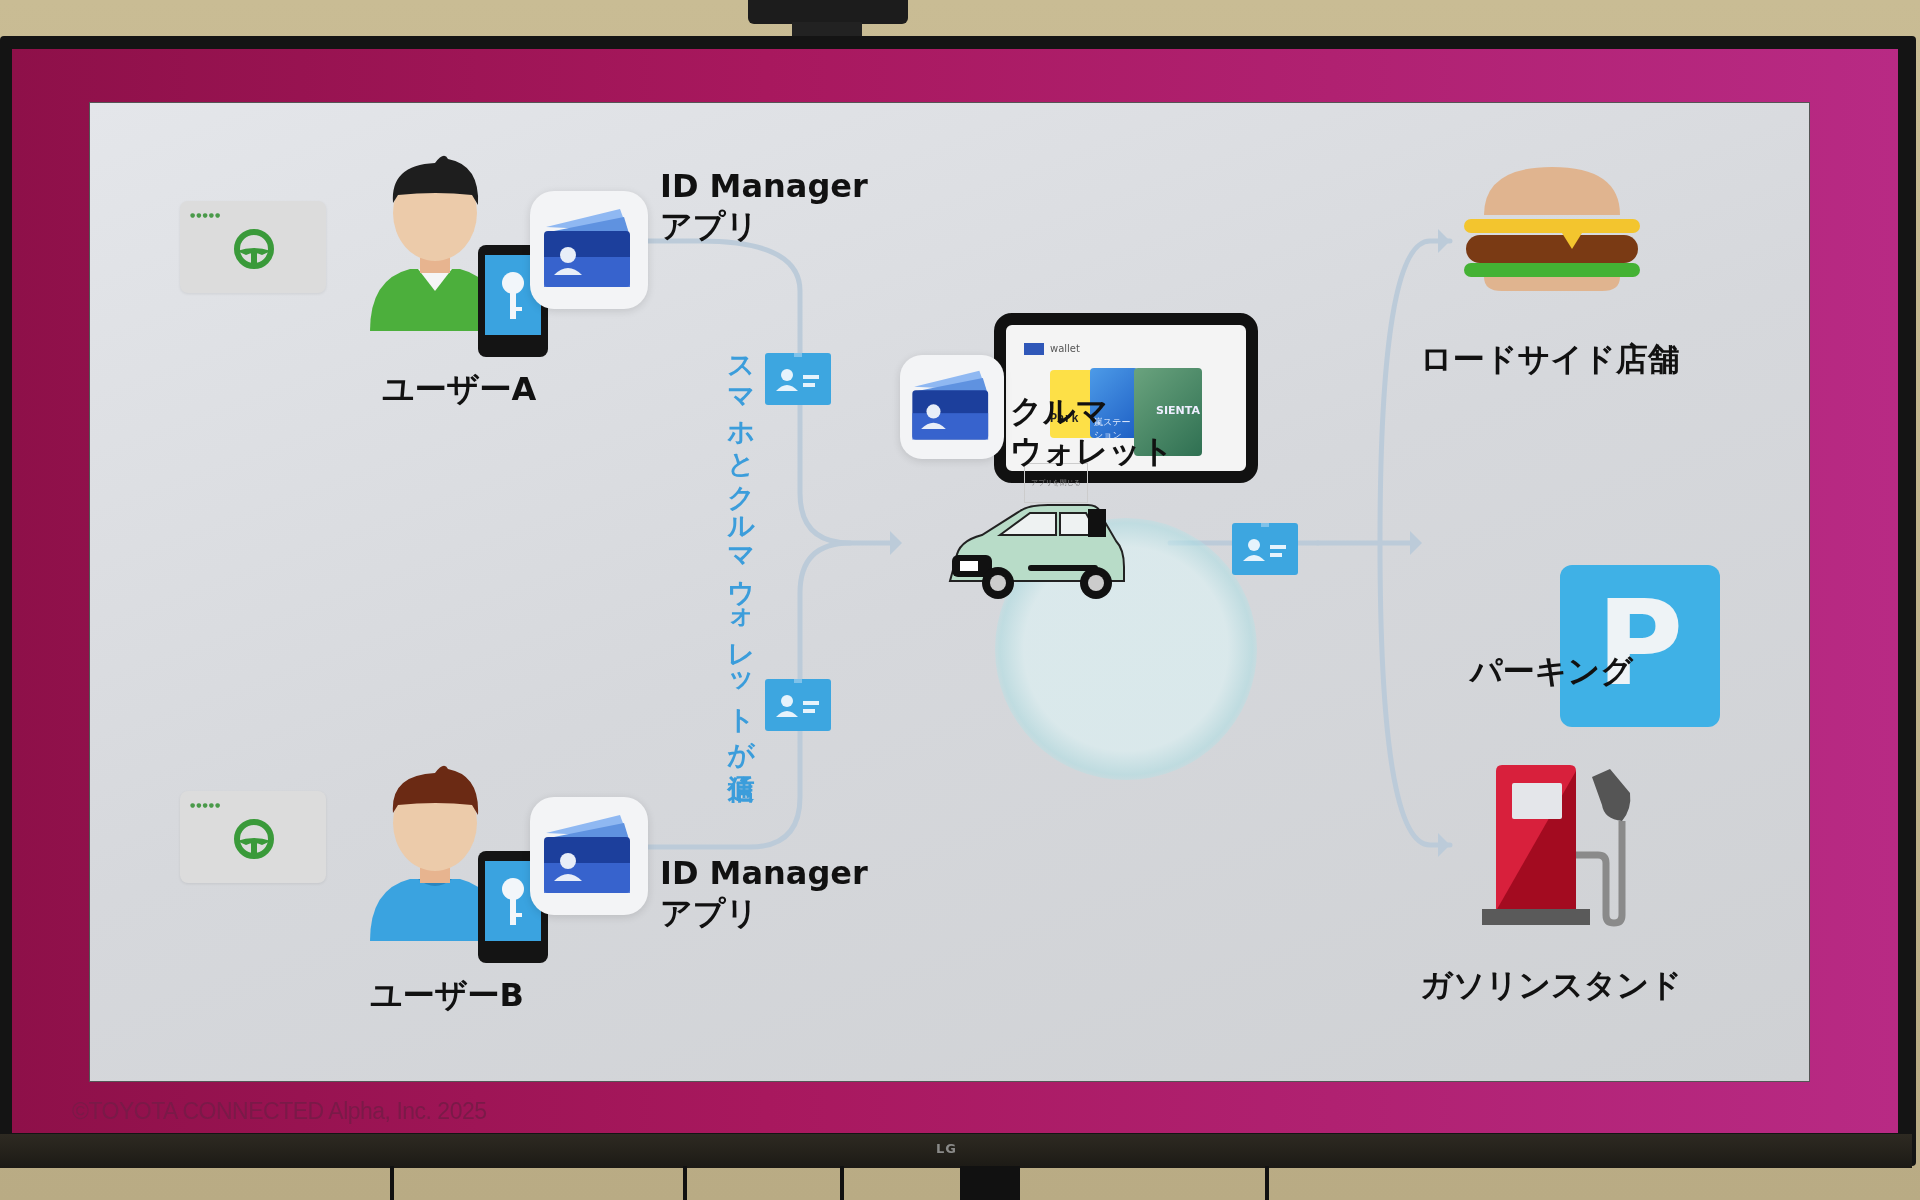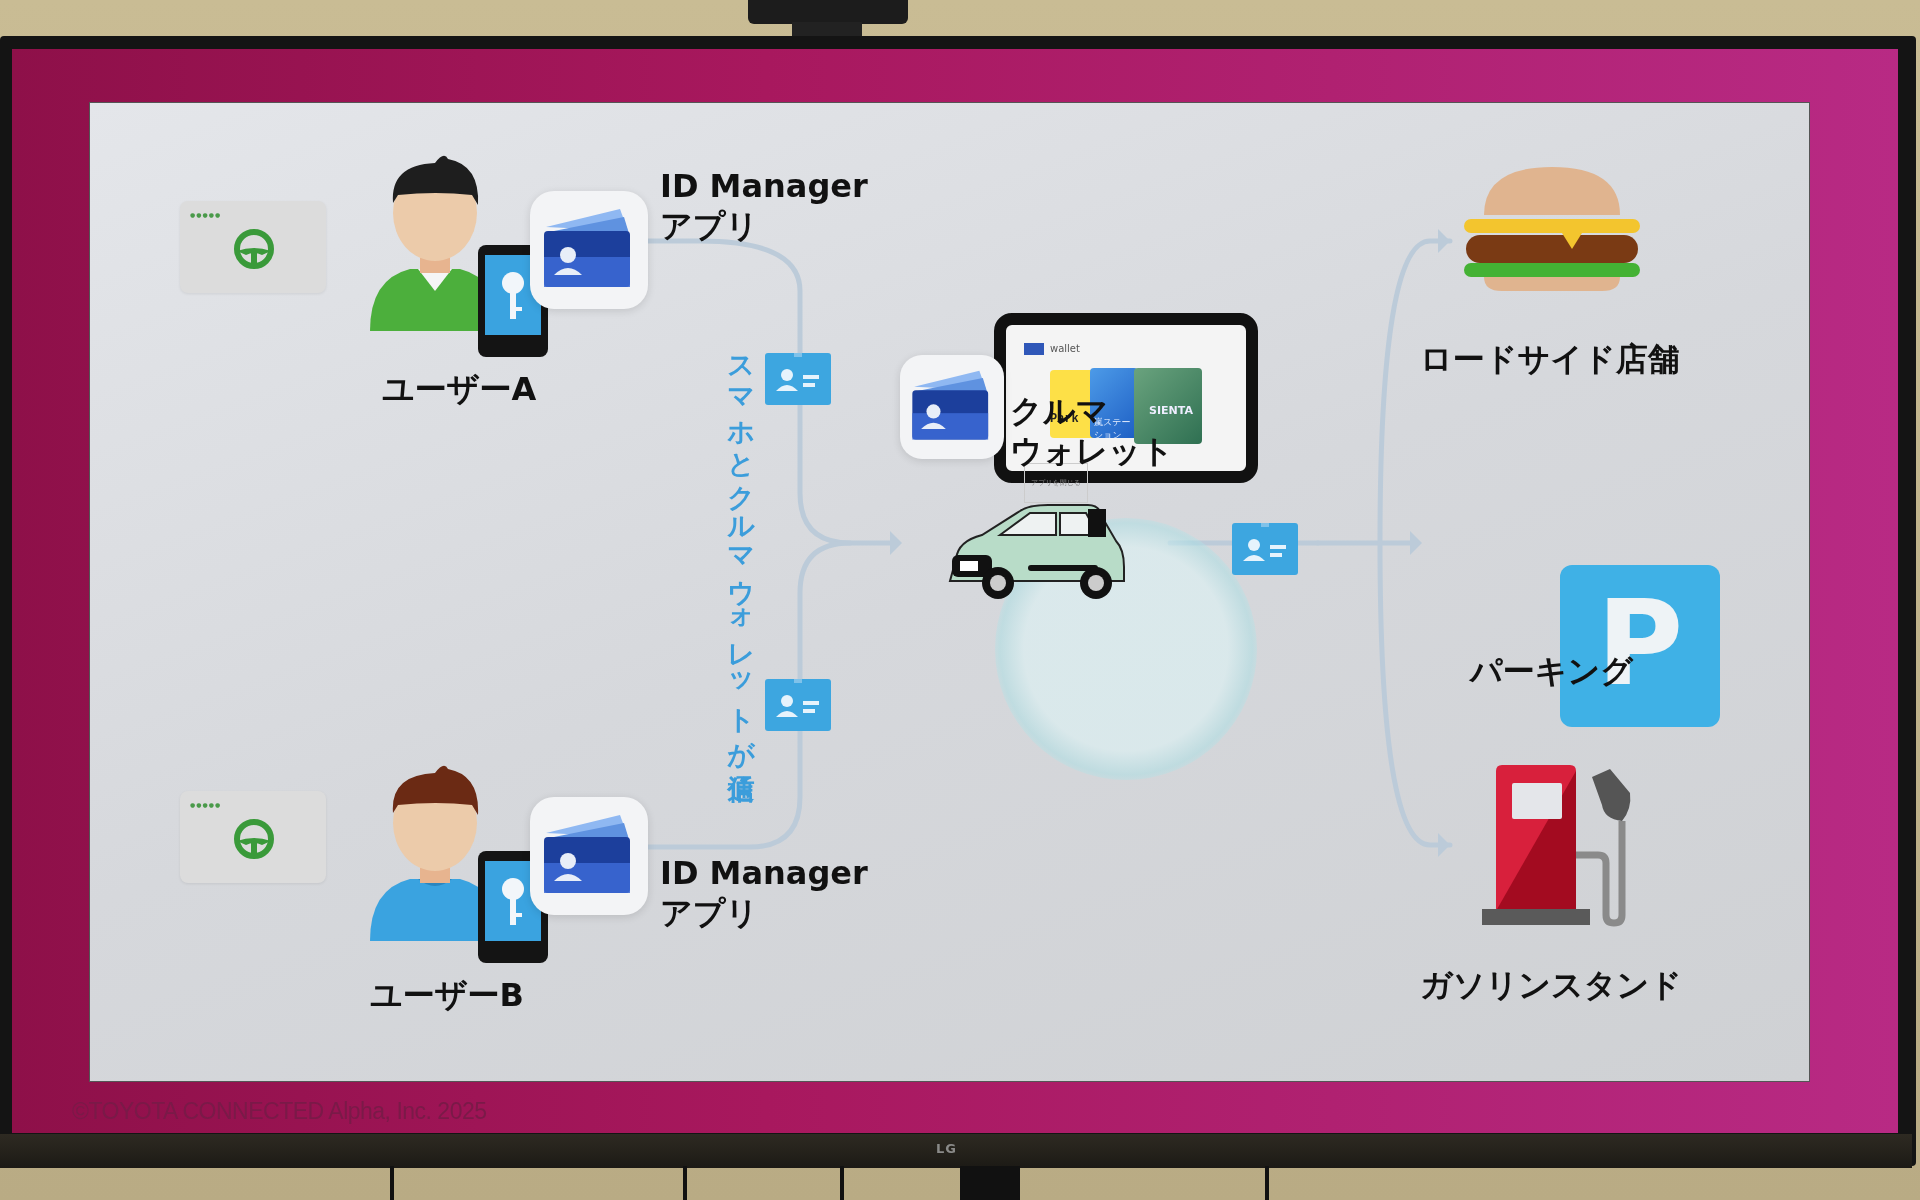--- a/index.html
+++ b/index.html
@@ -131,21 +131,21 @@
       <rect x="38" y="30" width="12" height="4" fill="#e6f3fc"></rect>
     </svg>
   </div>
   <div class="vtext" style="left:636px; top:236px;">スマホとクルマウォレットが通信</div>
 
   <div class="tablet">
     <div class="abs" style="left:18px; top:18px; width:20px; height:12px; background:#2f57b8;"></div>
     <div class="abs" style="left:44px; top:18px; font-size:10px; color:#555;">wallet</div>
     <div class="abs" style="left:44px; top:45px; width:46px; height:68px; background:#fde047; border-radius:4px; font-size:12px; font-weight:bold; color:#222; padding:42px 0 0 0;font-family:Liberation Mono, monospace;">Park</div>
     <div class="abs" style="left:84px; top:43px; width:48px; height:70px; background:linear-gradient(135deg,#4d9be8,#1d5ec4); border-radius:4px; font-size:9px; color:#e8f0ff; padding:48px 0 0 4px; overflow:hidden;">嵐ステーション</div>
-    <div class="abs" style="left:128px; top:43px; width:68px; height:76px; background:linear-gradient(135deg,#6aa37e,#2f7052); border-radius:4px; font-size:11px; font-weight:bold; color:#eef; padding:36px 0 0 6px;text-align:center;">SIENTA</div>
+    <div class="abs" style="left:128px; top:43px; width:68px; height:88px; background:linear-gradient(135deg,#6aa37e,#2f7052); border-radius:4px; font-size:11px; font-weight:bold; color:#eef; padding:36px 0 0 22px;">SIENTA</div>
     <div class="abs" style="left:18px; top:130px; font-size:7px; color:#888; border:1px solid #ccc; padding:14px 6px;margin-top:8px;">アプリを閉じる</div>
   </div>
 
   <div class="halo"></div>
 
   <div class="app-icon" style="left:810px; top:252px; width:104px; height:104px; border-radius:22px;">
     <svg width="104" height="104" viewBox="0 0 118 118">
       <path d="M16 36 L90 18 L98 40 Z" fill="#8fb8f2"></path>
       <path d="M14 42 L94 26 L100 46 Z" fill="#5f92e0"></path>
       <rect x="14" y="40" width="86" height="56" rx="4" fill="#1c3f9c"></rect>

